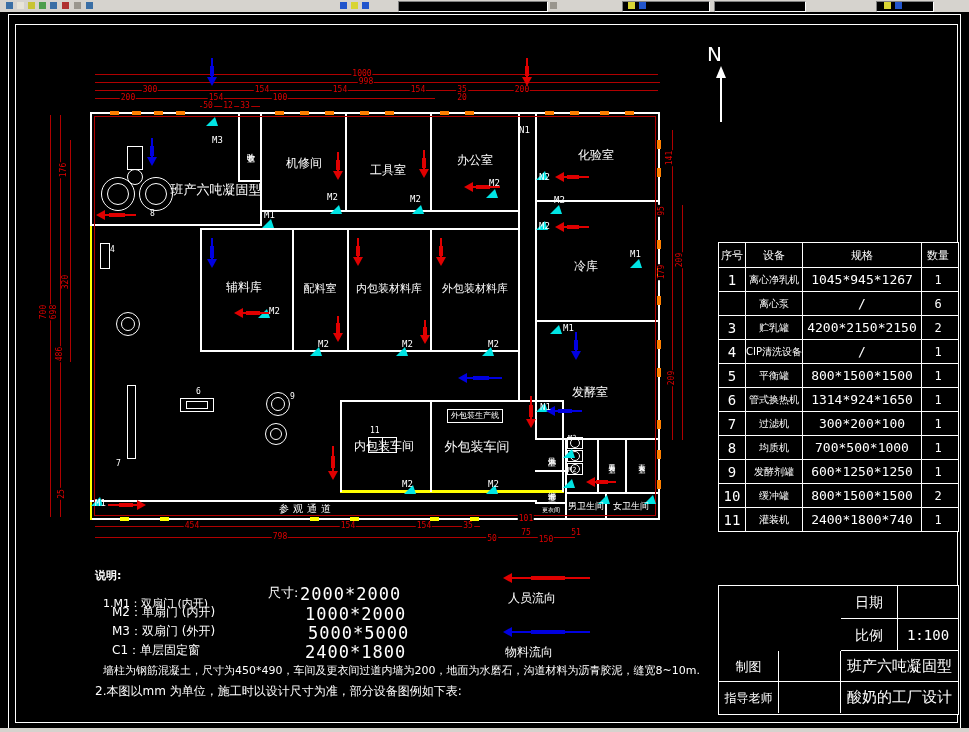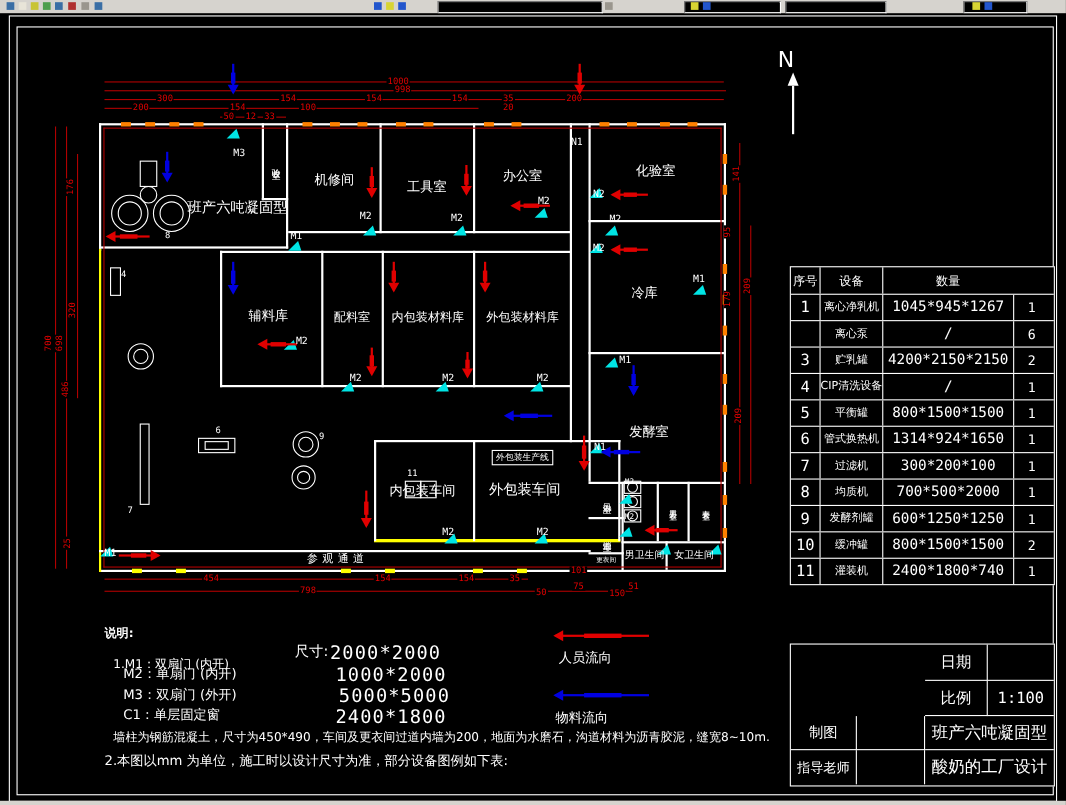--- a/index.html
+++ b/index.html
@@ -318,21 +318,21 @@
 <span class="dim" style="left:228px;top:106px">12</span>
 <span class="dim" style="left:245px;top:106px">33</span>
 
 <span class="dim" style="left:192px;top:526px">454</span>
 <span class="dim" style="left:348px;top:526px">154</span>
 <span class="dim" style="left:424px;top:526px">154</span>
 <span class="dim" style="left:468px;top:526px">35</span>
 <span class="dim" style="left:280px;top:537px">798</span>
 <span class="dim" style="left:492px;top:539px">50</span>
 <span class="dim" style="left:526px;top:533px">75</span>
-<span class="dim" style="left:561px;top:540px">150</span>
+<span class="dim" style="left:546px;top:540px">150</span>
 <span class="dim" style="left:576px;top:533px">51</span>
 <span class="dim" style="left:526px;top:519px">101</span>
 
 <span class="dim dimv" style="left:44px;top:312px">700</span>
 <span class="dim dimv" style="left:54px;top:312px">698</span>
 <span class="dim dimv" style="left:64px;top:170px">176</span>
 <span class="dim dimv" style="left:66px;top:282px">320</span>
 <span class="dim dimv" style="left:60px;top:354px">486</span>
 <span class="dim dimv" style="left:62px;top:494px">25</span>
 
@@ -357,20 +357,21 @@
 <span class="note nval" style="left:308px;top:623px">5000*5000</span>
 <span class="note" style="left:112px;top:644px;font-size:12px">C1：单层固定窗</span>
 <span class="note nval" style="left:305px;top:642px">2400*1800</span>
 <span class="note" style="left:103px;top:665px;font-size:11px">墙柱为钢筋混凝土，尺寸为450*490，车间及更衣间过道内墙为200，地面为水磨石，沟道材料为沥青胶泥，缝宽8~10m.</span>
 <span class="note" style="left:95px;top:685px;font-size:12px">2.本图以mm 为单位，施工时以设计尺寸为准，部分设备图例如下表:</span>
 
 <div id="eq-table">
   <div class="thead">
     <div class="tcell">序号</div>
     <div class="tcell">设备</div>
+    <div class="tcell">规格</div>
     <div class="tcell">数量</div>
   </div>
   <div id="eq-body">
       <div class="trow">
         <div class="tcell c0">1</div>
         <div class="tcell c1">离心净乳机</div>
         <div class="tcell c2">1045*945*1267</div>
         <div class="tcell c3">1</div>
       </div>
       <div class="trow">
@@ -405,21 +406,21 @@
       </div>
       <div class="trow">
         <div class="tcell c0">7</div>
         <div class="tcell c1">过滤机</div>
         <div class="tcell c2">300*200*100</div>
         <div class="tcell c3">1</div>
       </div>
       <div class="trow">
         <div class="tcell c0">8</div>
         <div class="tcell c1">均质机</div>
-        <div class="tcell c2">700*500*2000</div>
+        <div class="tcell c2">700*500*1000</div>
         <div class="tcell c3">1</div>
       </div>
       <div class="trow">
         <div class="tcell c0">9</div>
         <div class="tcell c1">发酵剂罐</div>
         <div class="tcell c2">600*1250*1250</div>
         <div class="tcell c3">1</div>
       </div>
       <div class="trow">
         <div class="tcell c0">10</div>

